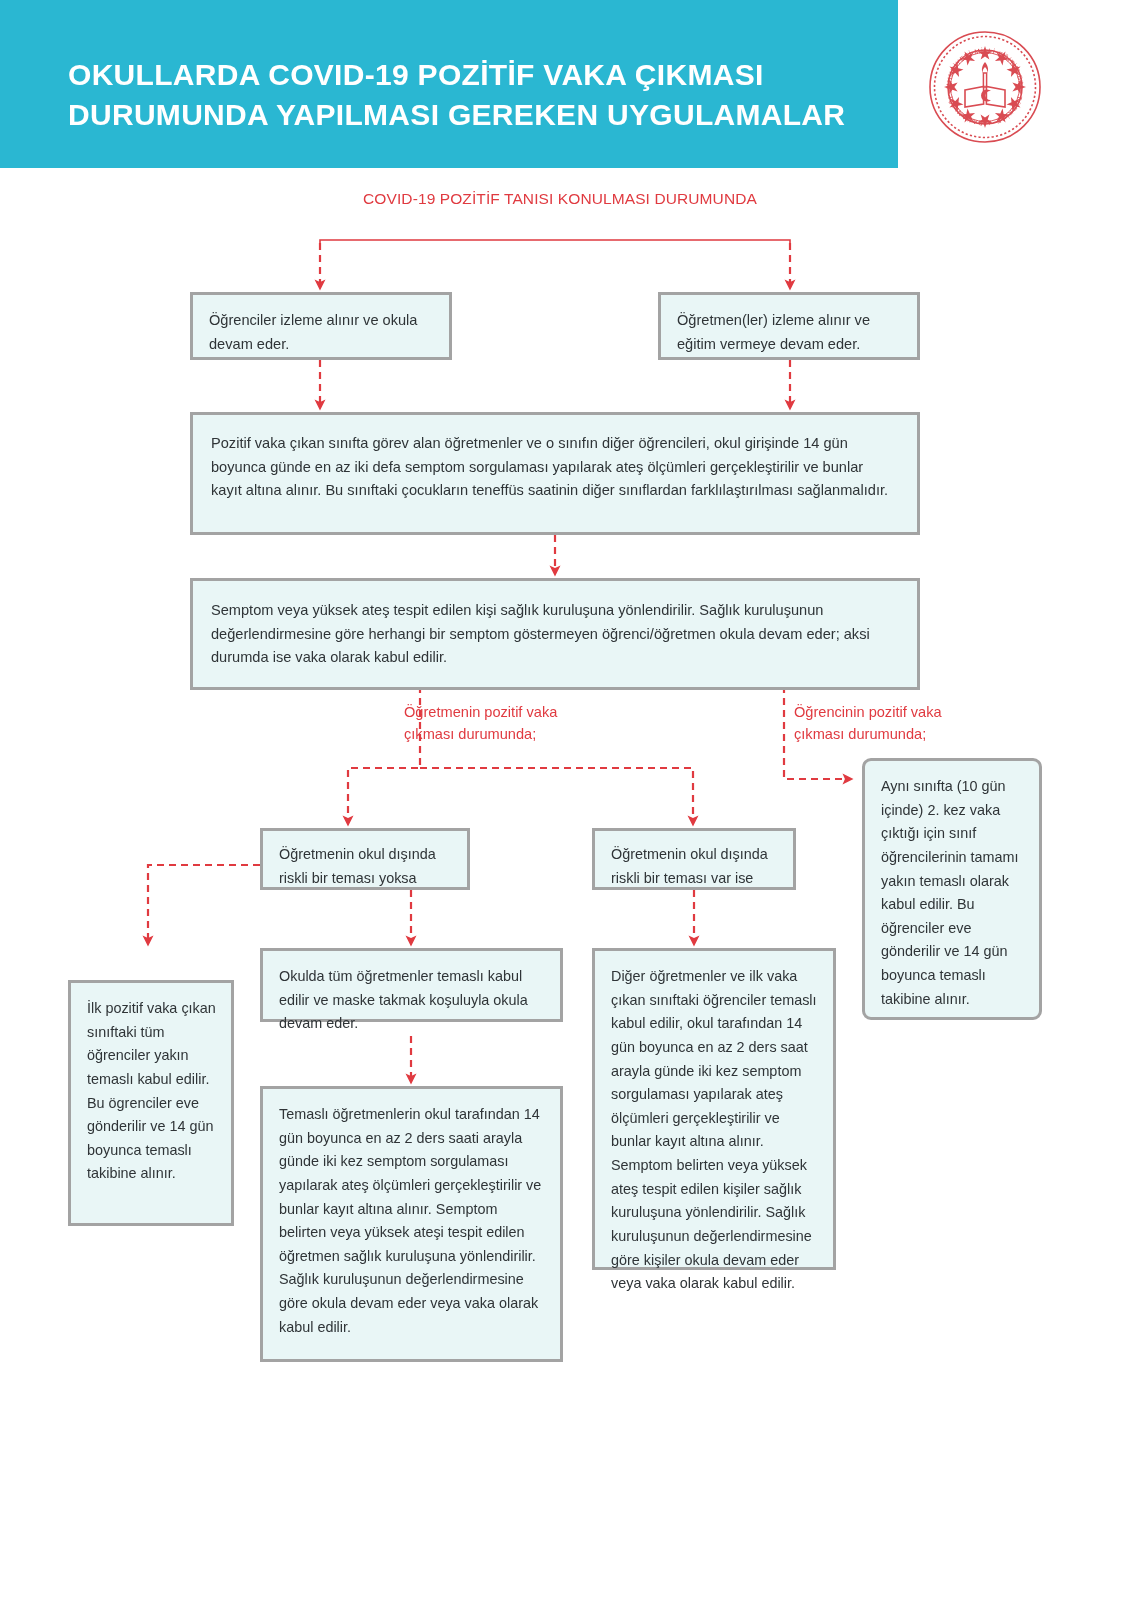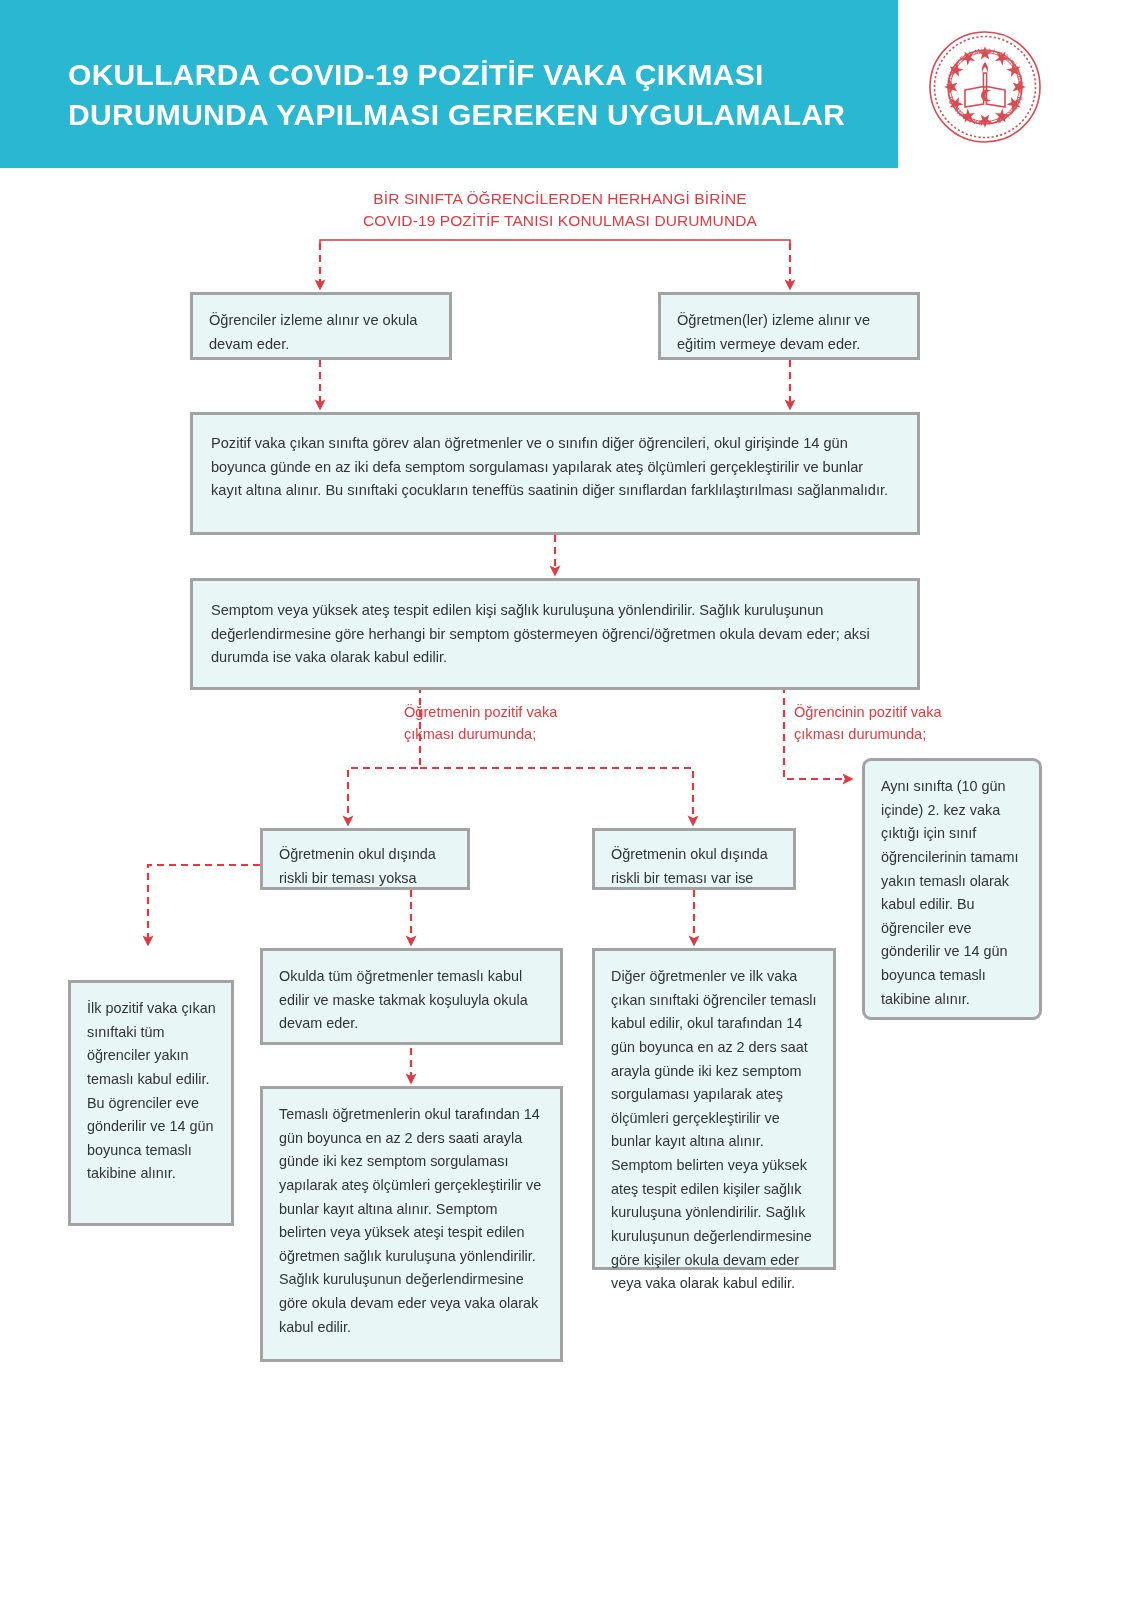--- a/index.html
+++ b/index.html
@@ -74,21 +74,21 @@
   .node.small .txt { font-size: 14.4px; line-height: 1.64; }
 
   
   #node-students      { left:190px;  top:292px;  width:262px; height:68px;  padding:14px 14px 0 16px; }
   #node-teachers      { left:658px;  top:292px;  width:262px; height:68px;  padding:14px 14px 0 16px; }
   #node-monitoring    { left:190px;  top:412px;  width:730px; height:123px; padding:17px 22px 0 18px; }
   #node-symptom       { left:190px;  top:578px;  width:730px; height:112px;  padding:18px 22px 0 18px; }
   #node-no-contact    { left:260px;  top:828px;  width:210px; height:62px;  padding:12px 10px 0 16px; }
   #node-has-contact   { left:592px;  top:828px;  width:204px; height:62px;  padding:12px 10px 0 16px; }
   #node-first-class   { left:68px;   top:948px;  width:166px; height:246px; padding:14px 12px 0 16px;margin-top:32px; }
-  #node-all-teachers  { left:260px;  top:948px;  width:303px; height:97px;  padding:14px 14px 0 16px; }
+  #node-all-teachers  { left:260px;  top:948px;  width:303px; height:74px;  padding:14px 14px 0 16px; }
   #node-contact-teach { left:260px;  top:1086px; width:303px; height:276px; padding:14px 14px 8px 16px; }
   #node-other-teach   { left:592px;  top:948px;  width:244px; height:322px; padding:14px 12px 0 16px; }
   #node-same-class    { left:862px;  top:758px;  width:180px; height:262px; padding:14px 12px 0 16px;border-radius:9px; }
 
   
   .branch-label {
     position: absolute;
     color: #e03a40;
     font-size: 14.6px;
     line-height: 1.5;
@@ -177,21 +177,20 @@
   <g>
     <path d="M60 40 C56 45 56.5 49 58 51 C57 48.5 58.5 46.5 60 45 C61.5 46.5 63 48.5 62 51 C63.5 49 64 45 60 40 Z" fill="#d94b52"></path>
     <rect x="58.4" y="51" width="3.2" height="14" fill="none" stroke="#d94b52" stroke-width="1.5"></rect>
     <path d="M40 68 L58.6 64.5 L58.6 82 L40 85 Z" fill="none" stroke="#d94b52" stroke-width="1.6"></path>
     <path d="M80 68 L61.4 64.5 L61.4 82 L80 85 Z" fill="none" stroke="#d94b52" stroke-width="1.6"></path>
     <path d="M66 69 a6 6 0 1 0 0 9 a4.6 4.6 0 1 1 0 -9 Z" fill="#d94b52"></path>
   </g>
 </svg>
 
 <div id="flow-subtitle">
-  <span class="line">BİR SINIFTA ÖĞRENCİLERDEN HERHANGİ BİRİNE</span>
   <span class="line">COVID-19 POZİTİF TANISI KONULMASI DURUMUNDA</span>
 </div>
 
 <svg id="connectors">
   <defs>
     <marker id="arrow" viewBox="0 0 12 12" refX="6" refY="6" markerWidth="6" markerHeight="6" orient="auto">
       <path d="M1,1 L11,6 L1,11 L3.2,6 Z" fill="#e03a40"></path>
     </marker>
   </defs>
   <g stroke="#e03a40" stroke-width="2.2" fill="none" stroke-dasharray="7,5">

